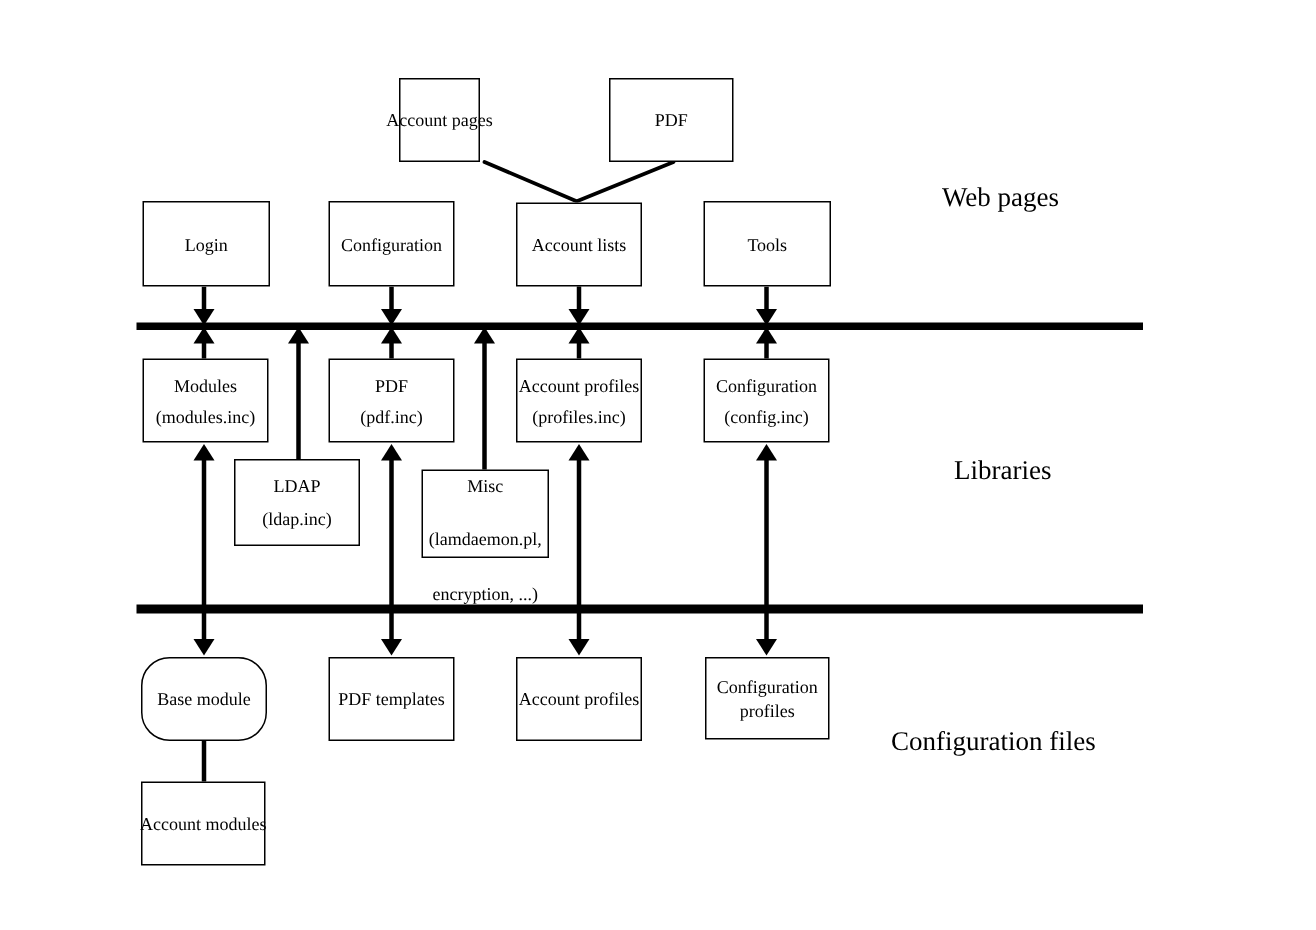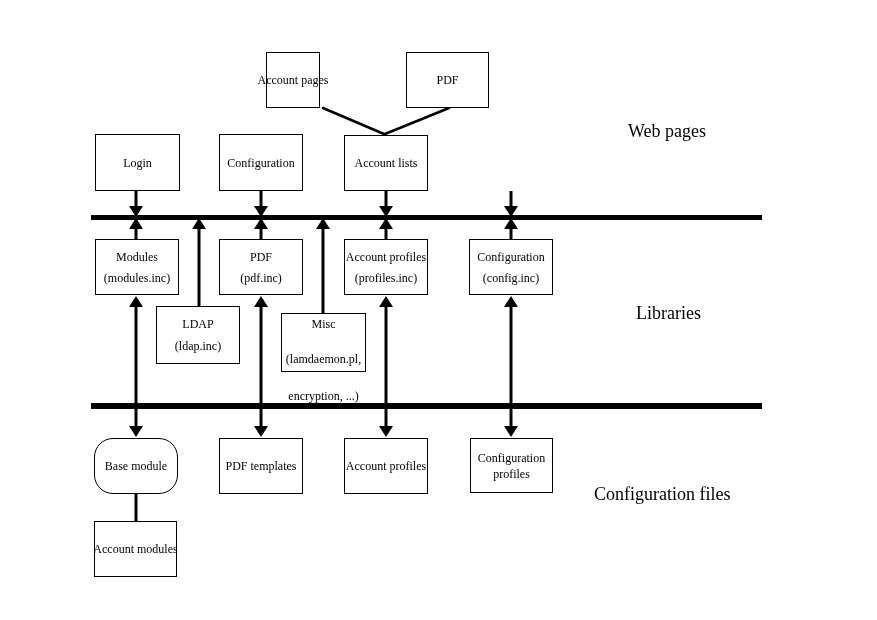--- a/index.html
+++ b/index.html
@@ -136,20 +136,23 @@
   </div>
   <div class="dbox" style="left:95px; top:134px; width:85px; height:57px;">
     <span>Login</span>
   </div>
   <div class="dbox" style="left:219px; top:134px; width:84px; height:57px;">
     <span>Configuration</span>
   </div>
   <div class="dbox" style="left:344px; top:135px; width:84px; height:56px;">
     <span>Account lists</span>
   </div>
+  <div class="dbox" style="left:469px; top:134px; width:85px; height:57px;">
+    <span>Tools</span>
+  </div>
 
   <div class="dbox two-line" style="left:95px; top:239px; width:84px; height:56px;">
     <span>Modules</span>
     <span>(modules.inc)</span>
   </div>
   <div class="dbox two-line" style="left:219px; top:239px; width:84px; height:56px;">
     <span>PDF</span>
     <span>(pdf.inc)</span>
   </div>
   <div class="dbox two-line" style="left:344px; top:239px; width:84px; height:56px;">

